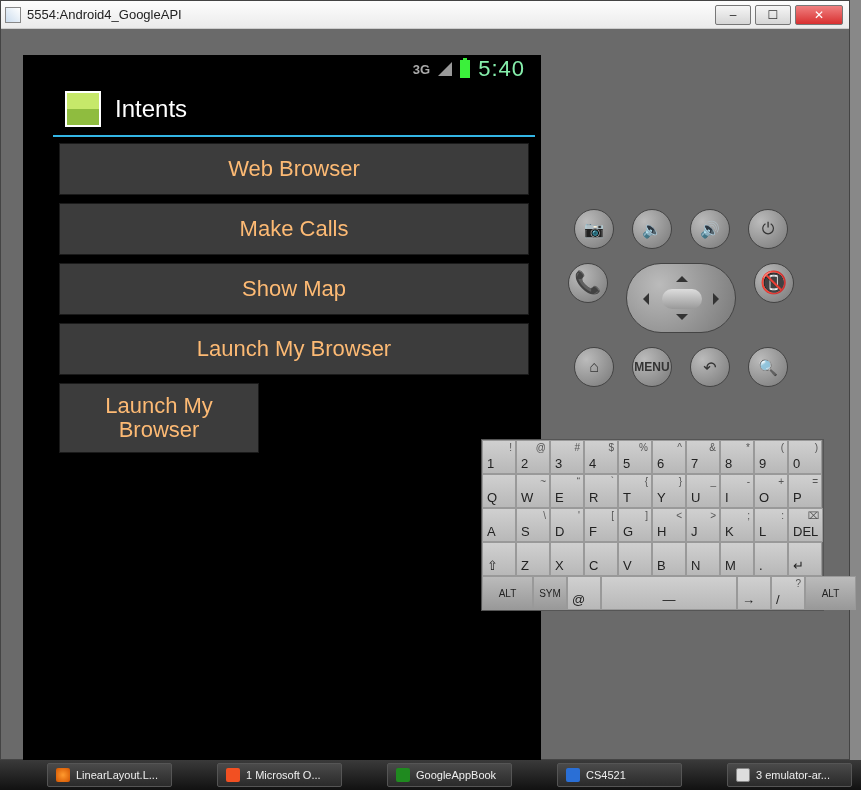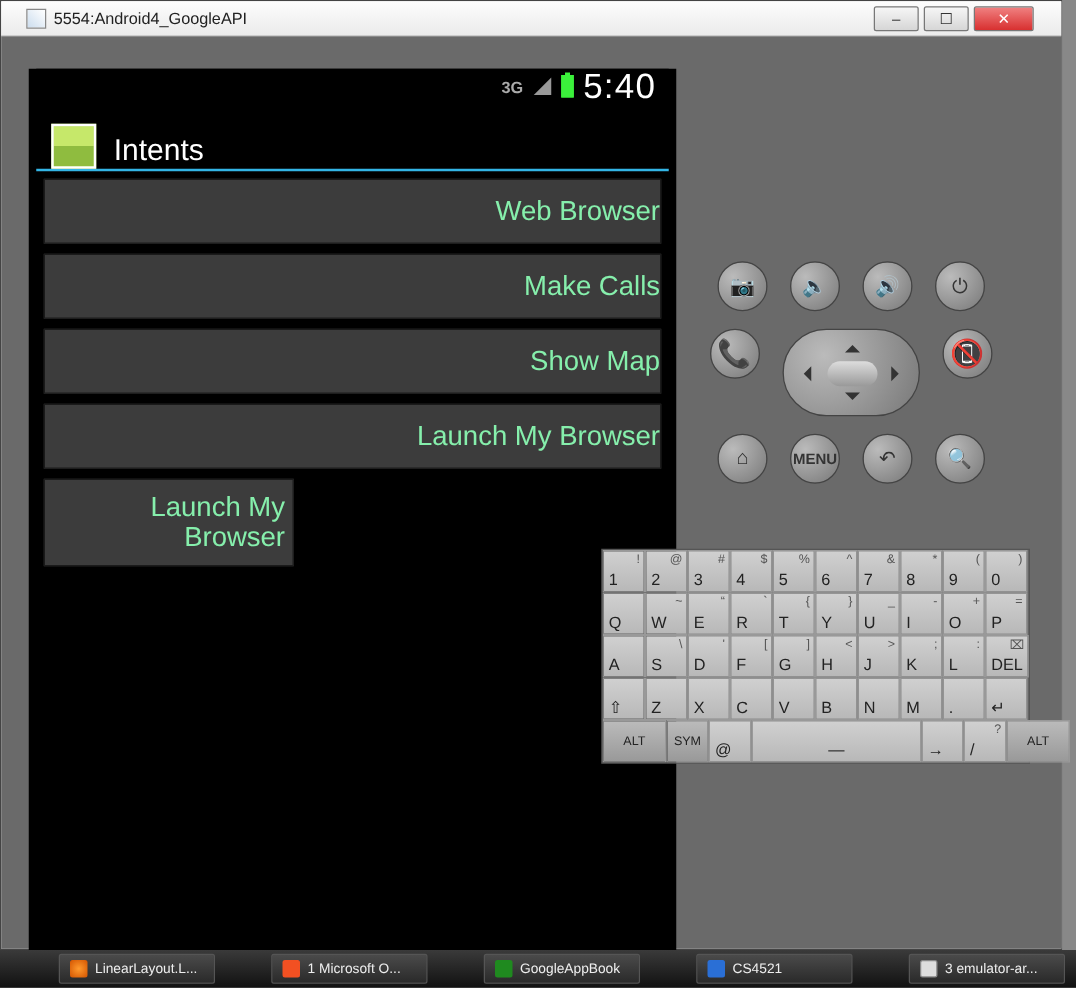--- a/index.html
+++ b/index.html
@@ -6,21 +6,21 @@
   body { width: 861px; height: 790px; background: #888; overflow: hidden; position: relative; }
 
   
   .emu-window {
     position: absolute; left: 0; top: 0; width: 850px; height: 760px;
     background: #fff; border: 1px solid #444;
   }
   .titlebar {
     height: 28px; background: linear-gradient(#fdfdfd,#ebebeb);
     border-bottom: 1px solid #ccc; display: flex; align-items: center;
-    padding: 0 20px; font-size: 13px; color: #222;
+    padding: 0 4px; font-size: 13px; color: #222;
   }
   .titlebar .app-icon {
     width: 16px; height: 16px; background: #fff; border: 1px solid #888; margin-right: 6px;
     background-image: linear-gradient(45deg,#cde,#fff);
   }
   .winbtns { margin-left: auto; display: flex; }
   .winbtn {
     width: 36px; height: 20px; border: 1px solid #777; margin: 2px 2px;
     border-radius: 2px; display:flex;align-items:center;justify-content:center;
     font-size:12px; color:#333;
@@ -35,49 +35,50 @@
     background: #6a6a6a; display:flex;
   }
 
   
   .phone {
     width: 460px; padding: 20px 0 0 22px;
   }
   .screen {
     width: 518px; height: 705px; background: #000; position: relative;
     padding-top: 0;
+    padding-left: 24px;
   }
   .screen-inner {
     margin: 6px; background: #000; height: calc(100% - 12px);
   }
   .statusbar {
     height: 28px; display:flex; justify-content:flex-end; align-items:center;
     padding: 4px 10px; gap:8px;
   }
   .sig { color:#aaa; font-size:13px; font-weight:bold; }
   .tri { width:0;height:0;border-left:14px solid transparent;border-bottom:14px solid #999; display:inline-block;}
   .batt {
     width:10px;height:18px;border:1px solid #3bf03b;background:#3bf03b;position:relative;
   }
   .batt:before{content:"";position:absolute;top:-3px;left:2px;width:4px;height:2px;background:#3bf03b;}
-  .clock { color:#ffffff; font-size:28px; letter-spacing:1px;}
+  .clock { color:#86efac; font-size:22px; letter-spacing:1px;}
   .appbar {
-    height:54px; display:flex; align-items:flex-end; gap:14px; padding:0 12px;
+    height:54px; display:flex; align-items:center; gap:14px; padding:0 12px;
     border-bottom:2px solid #33b5e5;
   }
   .appicon {
     width:36px;height:36px;background:#9c3;border:2px solid #fff;
     background-image: linear-gradient(#c6e86a 50%, #8fbc3f 50%);
   }
   .apptitle { color:#fff; font-size:24px; }
   .btnlist { padding: 6px 6px; }
   .abtn {
     display:block; width:100%; height:52px; margin-bottom:8px;
-    background:#3c3c3c; border:1px solid #1a1a1a; color:#86efac;
-    font-size:22px; cursor:pointer;text-align:right;
+    background:#3c3c3c; border:1px solid #1a1a1a; color:#fdba74;
+    font-size:22px; cursor:pointer;
   }
   .abtn.small { width:200px; height:70px; font-size:22px; line-height:1.1; padding:6px;}
   
   
   .side { flex:1; padding: 20px; position:relative;}
   .ctrlgrid {
     position:absolute; left:90px; top:180px; width:260px;
   }
   .row { display:flex; justify-content:center; gap:18px; margin-bottom:14px;}
   .cbtn {

